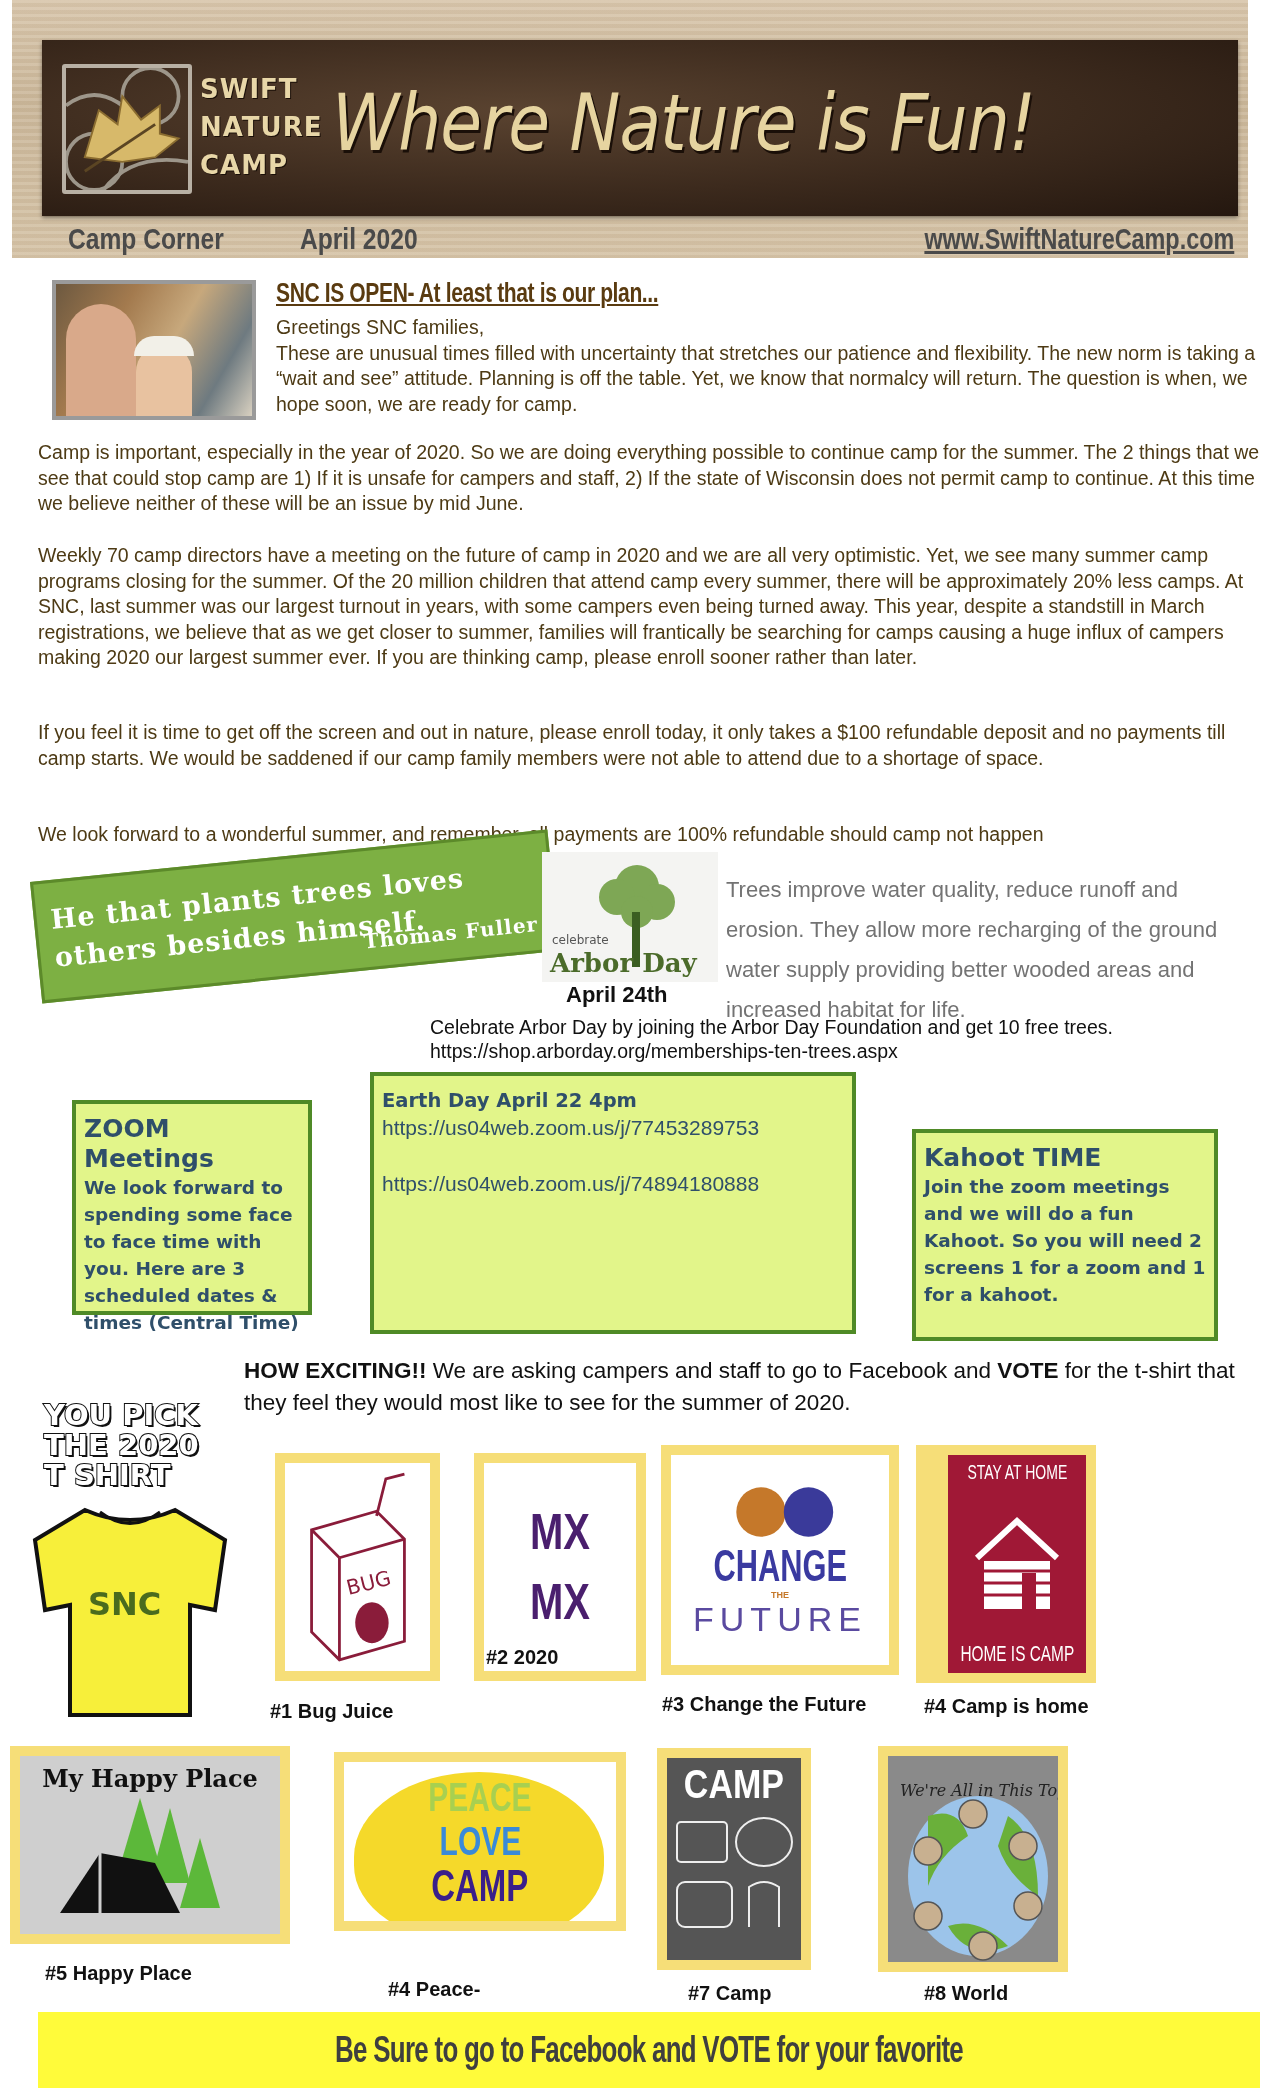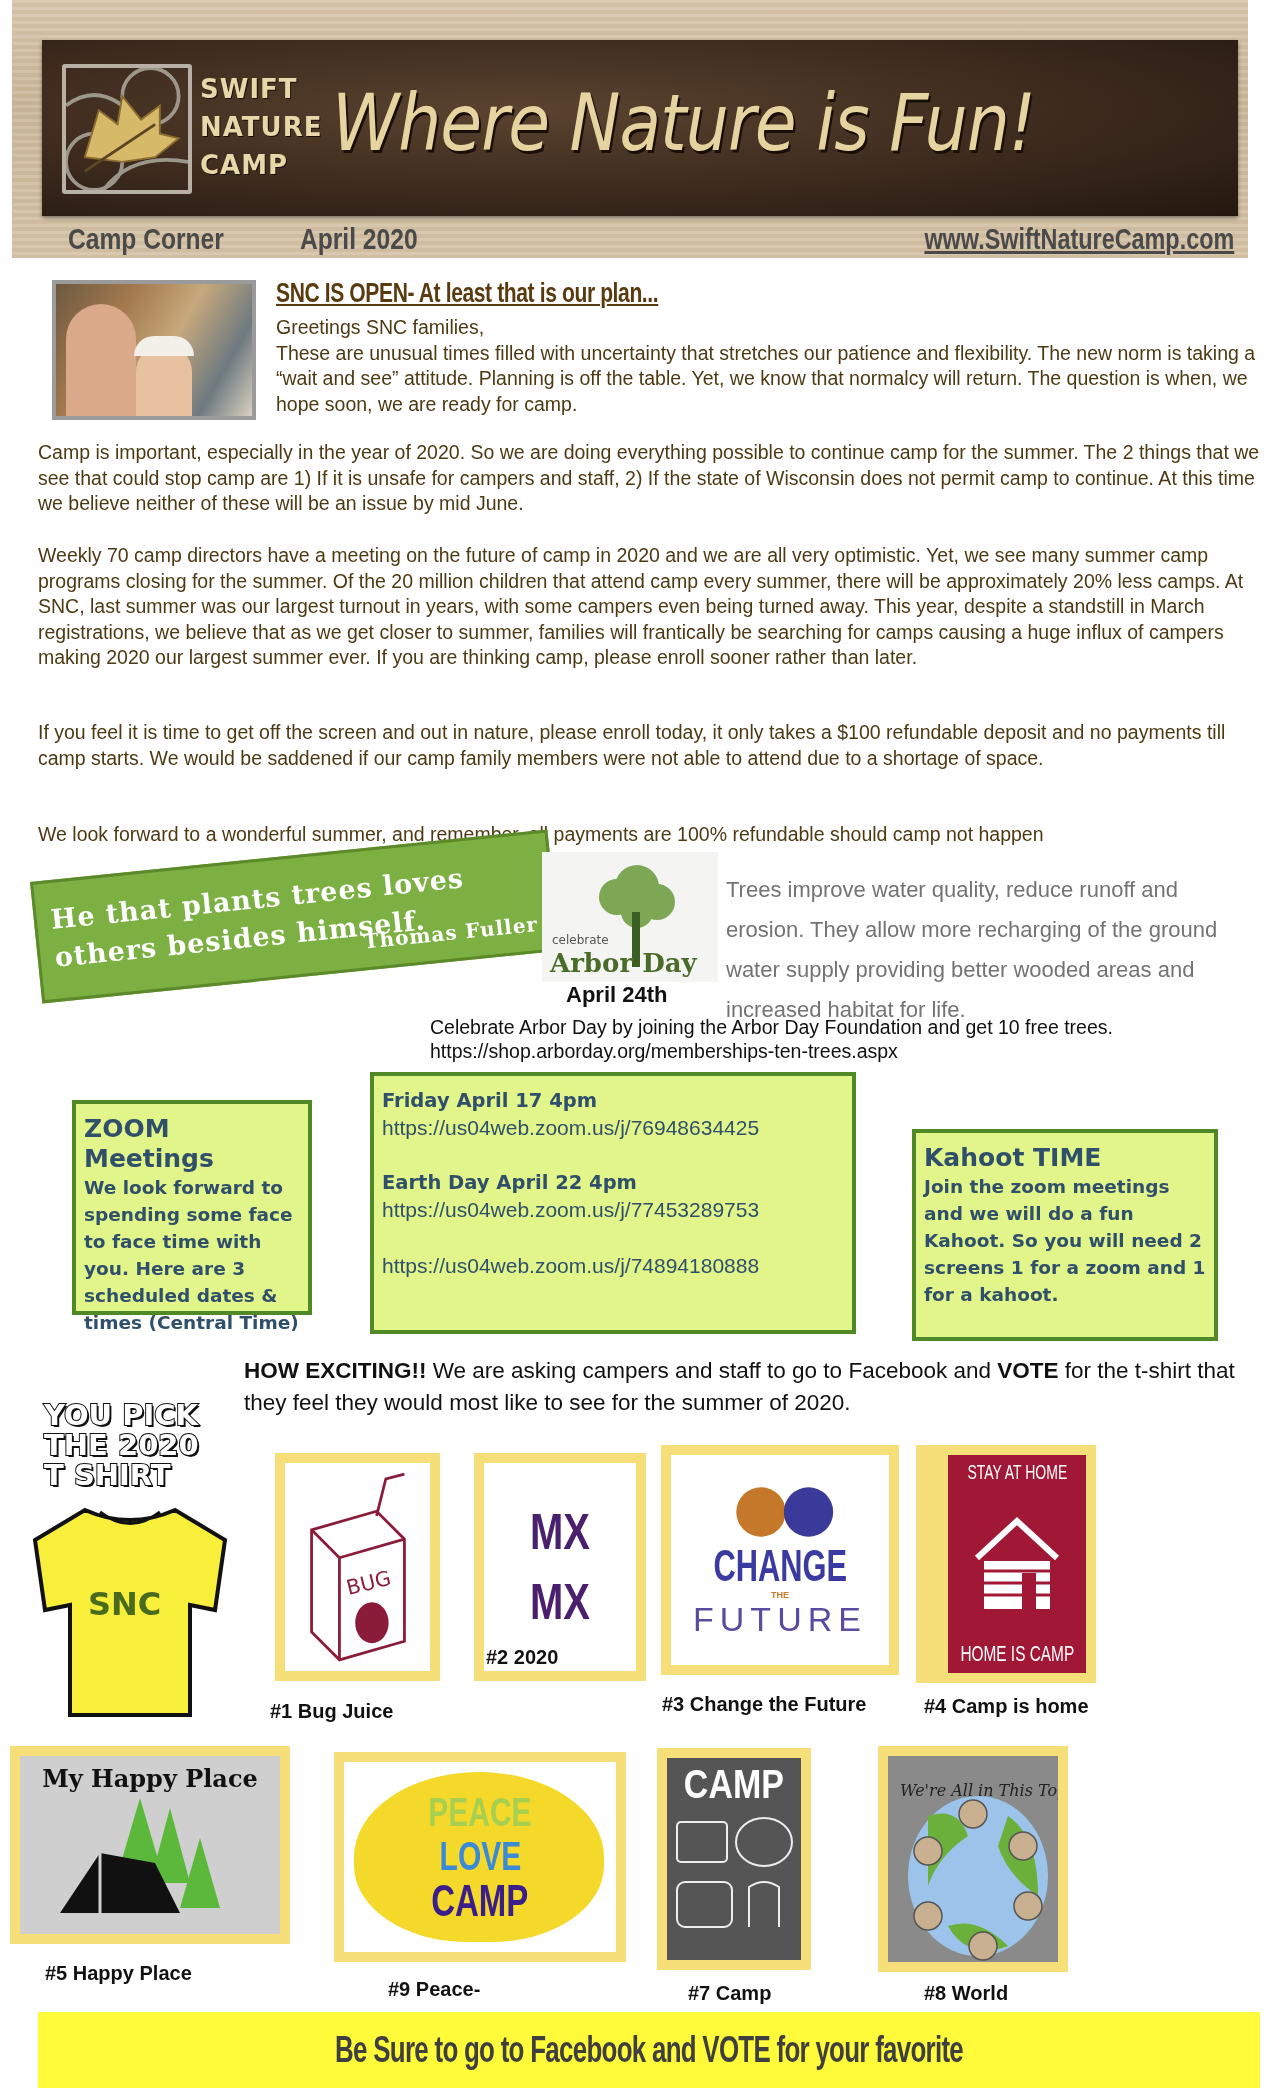--- a/index.html
+++ b/index.html
@@ -153,24 +153,20 @@
   <div>Celebrate Arbor Day by joining the Arbor Day Foundation and get 10 free trees.</div>
   <a style="color:#111;">https://shop.arborday.org/memberships-ten-trees.aspx</a>
 </div>
 
 <div class="gbox box-zoom">
   <div class="title">ZOOM Meetings</div>
   <div class="txt" style="font-size:18.5px;line-height:27px;">We look forward to spending some face to face time with you. Here are 3 scheduled dates &amp; times (Central Time)</div>
 </div>
 <div class="gbox box-links">
   <div class="link-item">
-    <div class="ev">Friday April 17 4pm</div>
-    <a class="url">https://us04web.zoom.us/j/76948634425</a>
-  </div>
-  <div class="link-item">
     <div class="ev">Earth Day April 22 4pm</div>
     <a class="url">https://us04web.zoom.us/j/77453289753</a>
   </div>
   <div class="link-item">
     <a class="url">https://us04web.zoom.us/j/74894180888</a>
   </div>
 </div>
 <div class="gbox box-kahoot">
   <div class="title">Kahoot TIME</div>
   <div class="txt" style="font-size:18.5px;line-height:27px;">Join the zoom meetings and we will do a fun Kahoot. So you will need 2 screens 1 for a zoom and 1 for a kahoot.</div>
@@ -254,29 +250,29 @@
       <polygon points="100,5 75,90 125,90" fill="#5cb83a"></polygon>
         <polygon points="130,15 110,90 150,90" fill="#5cb83a"></polygon>
         <polygon points="160,45 140,115 180,115" fill="#5cb83a"></polygon>
       <polygon points="60,60 20,120 140,120 115,70" fill="#111"></polygon>
         <line x1="60" y1="60" x2="60" y2="120" stroke="#cfcfcf" stroke-width="3"></line>
     </svg>
   </div>
 </div>
 <div class="shirt-label" style="left:45px;top:1962px;">#5 Happy Place</div>
 
-<div class="shirt-frame" style="left:334px;top:1752px;width:292px;height:210px;">
+<div class="shirt-frame" style="left:334px;top:1752px;width:292px;height:179px;">
   <div class="shirt-inner" style="flex-direction:column;">
     <div style="position:absolute;left:10px;top:10px;width:250px;height:170px;background:#f5d92a;border-radius:50% 50% 45% 45%;"></div>
     <div style="position:relative;font-weight:bold;font-size:40px;line-height:44px;color:#a8d050;transform:scaleX(0.75);">PEACE</div>
     <div style="position:relative;font-weight:bold;font-size:40px;line-height:44px;color:#3a8ad8;transform:scaleX(0.75);">LOVE</div>
     <div style="position:relative;font-weight:bold;font-size:44px;line-height:46px;color:#3a1f8a;transform:scaleX(0.75);">CAMP</div>
   </div>
 </div>
-<div class="shirt-label" style="left:388px;top:1978px;">#9 Peace-</div>
+<div class="shirt-label" style="left:388px;top:1978px;">#4 Peace-</div>
 
 <div class="shirt-frame" style="left:657px;top:1748px;width:154px;height:222px;">
   <div class="shirt-inner" style="background:#555;flex-direction:column;justify-content:flex-start;">
     <div style="font-weight:bold;font-size:40px;color:#fff;transform:scaleX(0.85);margin-top:4px;">CAMP</div>
     <svg viewBox="0 0 130 130" width="130" height="130">
       <g stroke="#eee" stroke-width="2" fill="none">
           <rect x="8" y="15" width="50" height="40" rx="4"></rect>
           <ellipse cx="95" cy="35" rx="28" ry="24"></ellipse>
           <rect x="8" y="75" width="55" height="45" rx="8"></rect>
           <path d="M80 120 L80 80 Q95 70 110 80 L110 120"></path>

